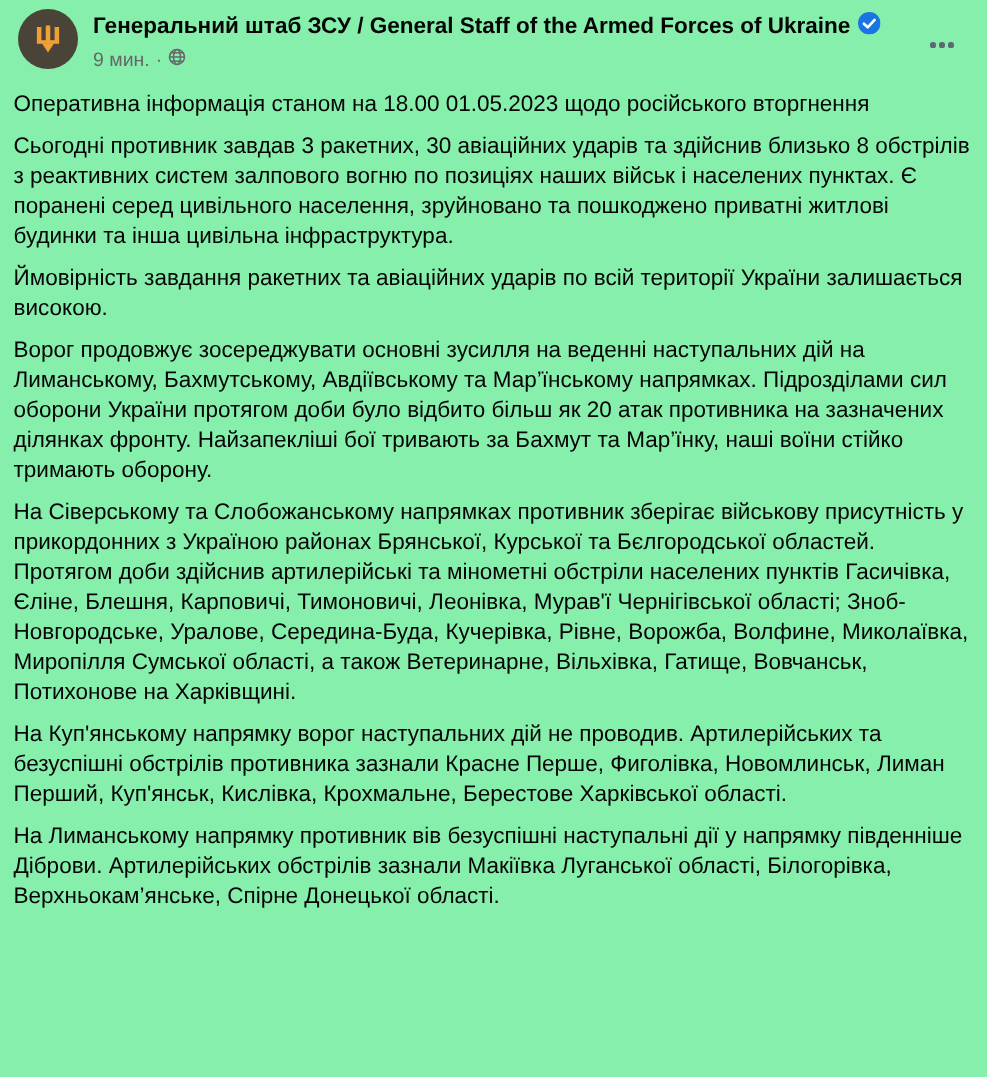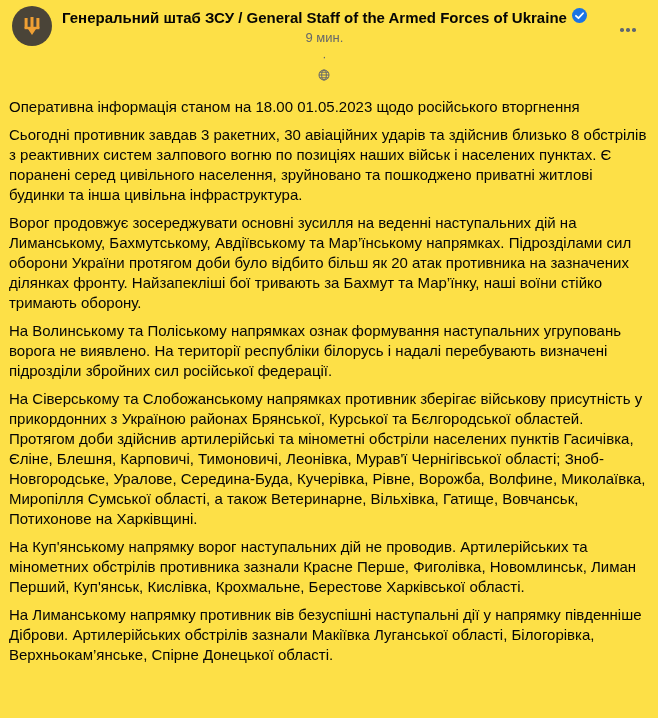--- a/index.html
+++ b/index.html
@@ -5,21 +5,21 @@
   html, body {
     margin: 0;
     padding: 0;
     background: #ffffff;
     font-family: "Liberation Sans", sans-serif;
     color: #050505;
   }
   .post {
     width: 658px;
     height: 718px;
-    background: #fde047;
+    background: #86efac;
     overflow: hidden;
     position: relative;
     box-sizing: border-box;
   }
   
   .post-header {
     display: flex;
     align-items: flex-start;
     padding: 6px 12px 0 12px;
     position: relative;
@@ -54,21 +54,20 @@
     cursor: pointer;
   }
   .verified-badge { flex: 0 0 auto; margin-top: 1px; }
   .meta-row {
     display: flex;
     align-items: center;
     gap: 4px;
     margin-top: 3px;
     font-size: 13px;
     color: #65676b;
-    flex-direction: column;
   }
   .timestamp { cursor: pointer; }
   .dotsep { color: #65676b; }
   .globe-icon { margin-top: 1px; }
   .more-button {
     position: absolute;
     right: 14px;
     top: 18px;
     width: 32px;
     height: 24px;
@@ -150,25 +149,25 @@
 
   </div>
 
   <div class="post-body">
 
       <p>Оперативна інформація станом на 18.00 01.05.2023 щодо російського вторгнення</p>
 
 
       <p>Сьогодні противник завдав 3 ракетних, 30 авіаційних ударів та здійснив близько 8 обстрілів з реактивних систем залпового вогню по позиціях наших військ і населених пунктах. Є поранені серед цивільного населення, зруйновано та пошкоджено приватні житлові будинки та інша цивільна інфраструктура.</p>
 
+      <p>Ймовірність завдання ракетних та авіаційних ударів по всій території України залишається високою.</p>
 
       <p>Ворог продовжує зосереджувати основні зусилля на веденні наступальних дій на Лиманському, Бахмутському, Авдіївському та Мар’їнському напрямках. Підрозділами сил оборони України протягом доби було відбито більш як 20 атак противника на зазначених ділянках фронту. Найзапекліші бої тривають за Бахмут та Мар’їнку, наші воїни стійко тримають оборону.</p>
 
-      <p>На Волинському та Поліському напрямках ознак формування наступальних угруповань ворога не виявлено. На території республіки білорусь і надалі перебувають визначені підрозділи збройних сил російської федерації.</p>
 
       <p>На Сіверському та Слобожанському напрямках противник зберігає військову присутність у прикордонних з Україною районах Брянської, Курської та Бєлгородської областей. Протягом доби здійснив артилерійські та мінометні обстріли населених пунктів Гасичівка, Єліне, Блешня, Карповичі, Тимоновичі, Леонівка, Мурав'ї Чернігівської області; Зноб-Новгородське, Уралове, Середина-Буда, Кучерівка, Рівне, Ворожба, Волфине, Миколаївка, Миропілля Сумської області, а також Ветеринарне, Вільхівка, Гатище, Вовчанськ, Потихонове на Харківщині.</p>
 
-      <p>На Куп'янському напрямку ворог наступальних дій не проводив. Артилерійських та мінометних обстрілів противника зазнали Красне Перше, Фиголівка, Новомлинськ, Лиман Перший, Куп'янськ, Кислівка, Крохмальне, Берестове Харківської області.</p>
+      <p>На Куп'янському напрямку ворог наступальних дій не проводив. Артилерійських та безуспішні обстрілів противника зазнали Красне Перше, Фиголівка, Новомлинськ, Лиман Перший, Куп'янськ, Кислівка, Крохмальне, Берестове Харківської області.</p>
 
       <p>На Лиманському напрямку противник вів безуспішні наступальні дії у напрямку південніше Діброви. Артилерійських обстрілів зазнали Макіївка Луганської області, Білогорівка, Верхньокам’янське, Спірне Донецької області.</p>
     </div>
 
 </div>
 
 </body></html>

